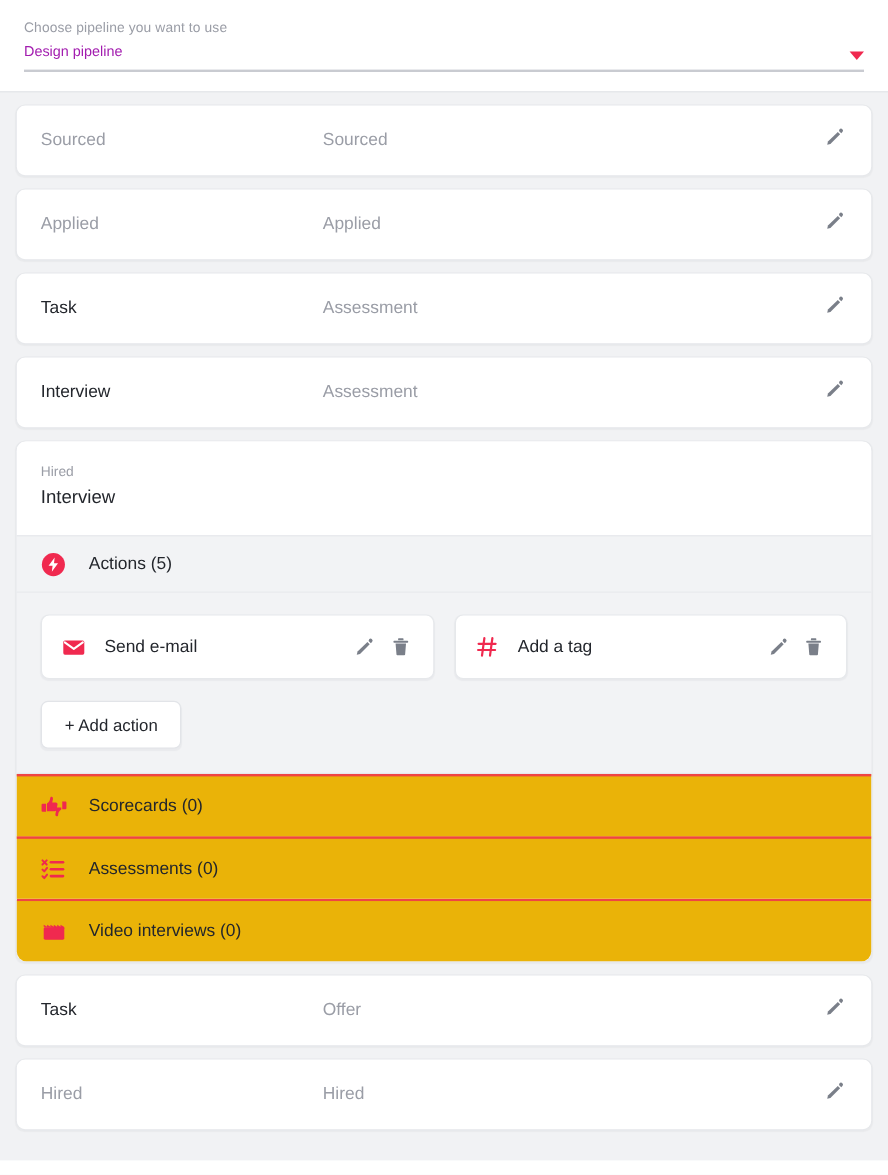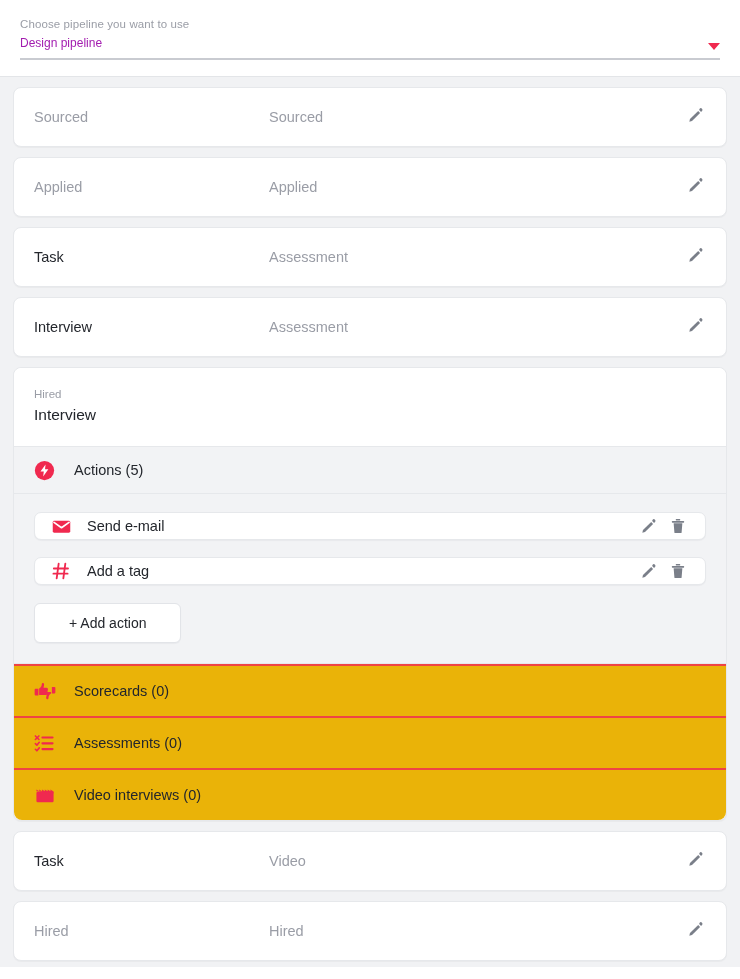--- a/index.html
+++ b/index.html
@@ -142,21 +142,20 @@
   }
 
   .actions-body {
     background: #f2f3f5;
     padding: 18px 20px 20px 20px;
     border-bottom: 1px solid #e6e8eb;
   }
   .chips {
     display: flex;
     gap: 17px;
-    flex-direction: column;
   }
   .chip {
     flex: 1;
     background: #ffffff;
     border: 1px solid #e6e8eb;
     border-radius: 7px;
     height: 54px;
     display: flex;
     align-items: center;
     padding: 0 14px 0 16px;
@@ -185,21 +184,21 @@
   }
 
   .add-action {
     margin-top: 18px;
     display: inline-block;
     background: #ffffff;
     border: 1px solid #e2e4e8;
     border-radius: 6px;
     font-size: 14px;
     color: #23262c;
-    padding: 11px 34px;
+    padding: 11px 19px;
     cursor: pointer;
     font-family: "Liberation Sans", sans-serif;
     box-shadow: 0 1px 1px rgba(20,25,40,.04);
   }
   .last-plain { border-radius: 0 0 8px 8px; }
 </style>
 </head>
 <body>
 
 <div class="header">
@@ -377,21 +376,21 @@
           </span>
           <span class="section-label">Video interviews (0)</span>
         </div>
       </div>
   </div>
 
   <div id="stages-after">
       <div class="card">
         <div class="stage-row">
           <div class="stage-name">Task</div>
-          <div class="stage-type">Video</div>
+          <div class="stage-type">Offer</div>
           <div class="pencil-btn">
             <span><svg width="19" height="19" viewBox="0 0 24 24">
                 <path d="M17.2 3.4 a2.1 2.1 0 0 1 3 3 L19 7.6 L16.6 5.2 Z" fill="#7a7f89"></path>
                 <path d="M15.4 6.4 L17.8 8.8 L7.6 19 L4.2 19.8 L5 16.4 Z" fill="#7a7f89"></path>
               </svg></span>
           </div>
         </div>
       </div>
       <div class="card">
         <div class="stage-row muted">

